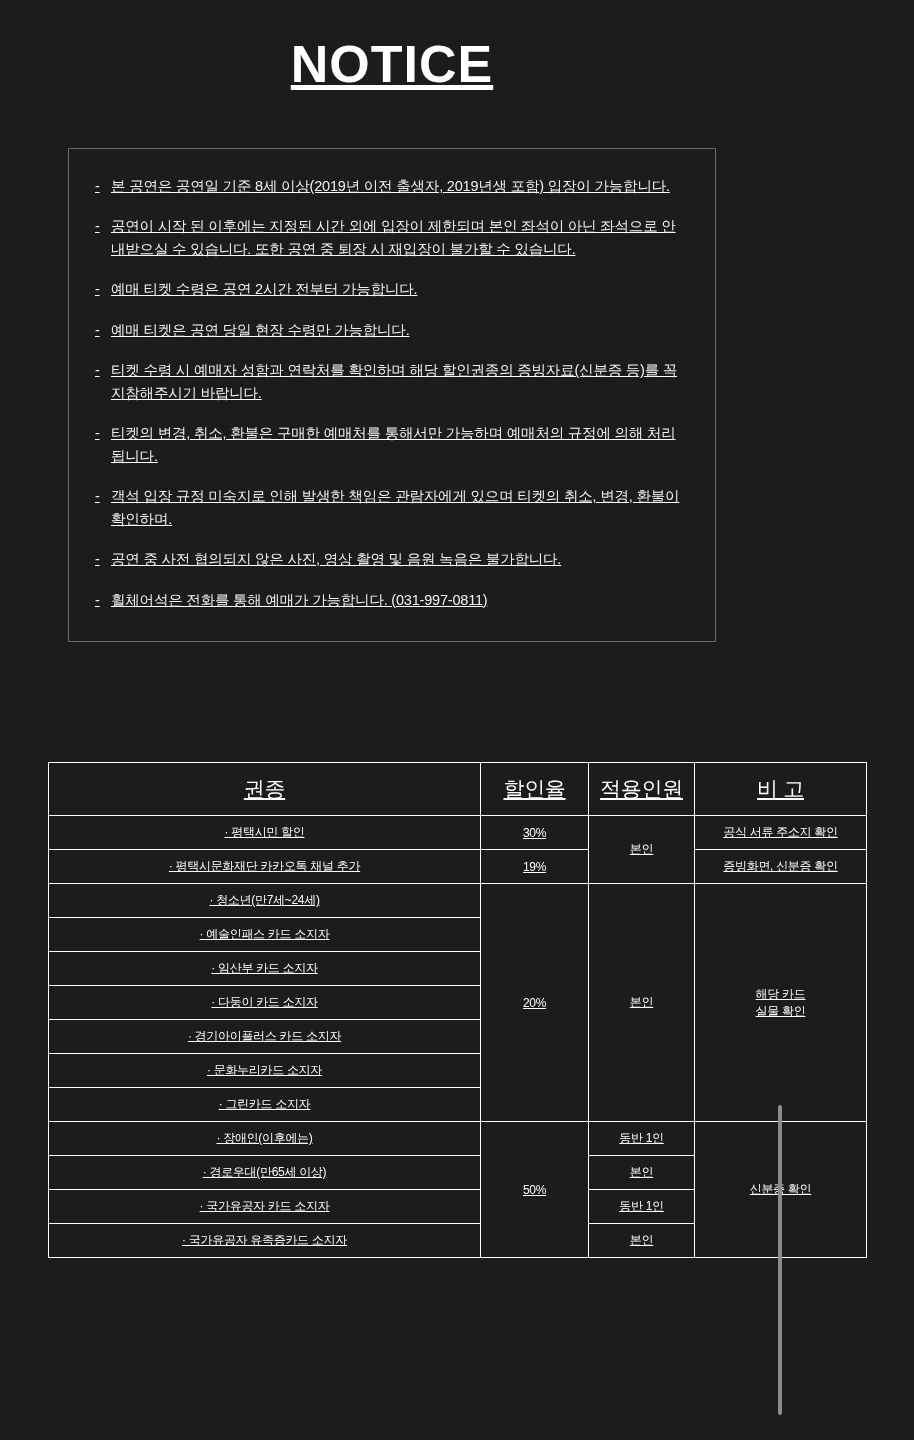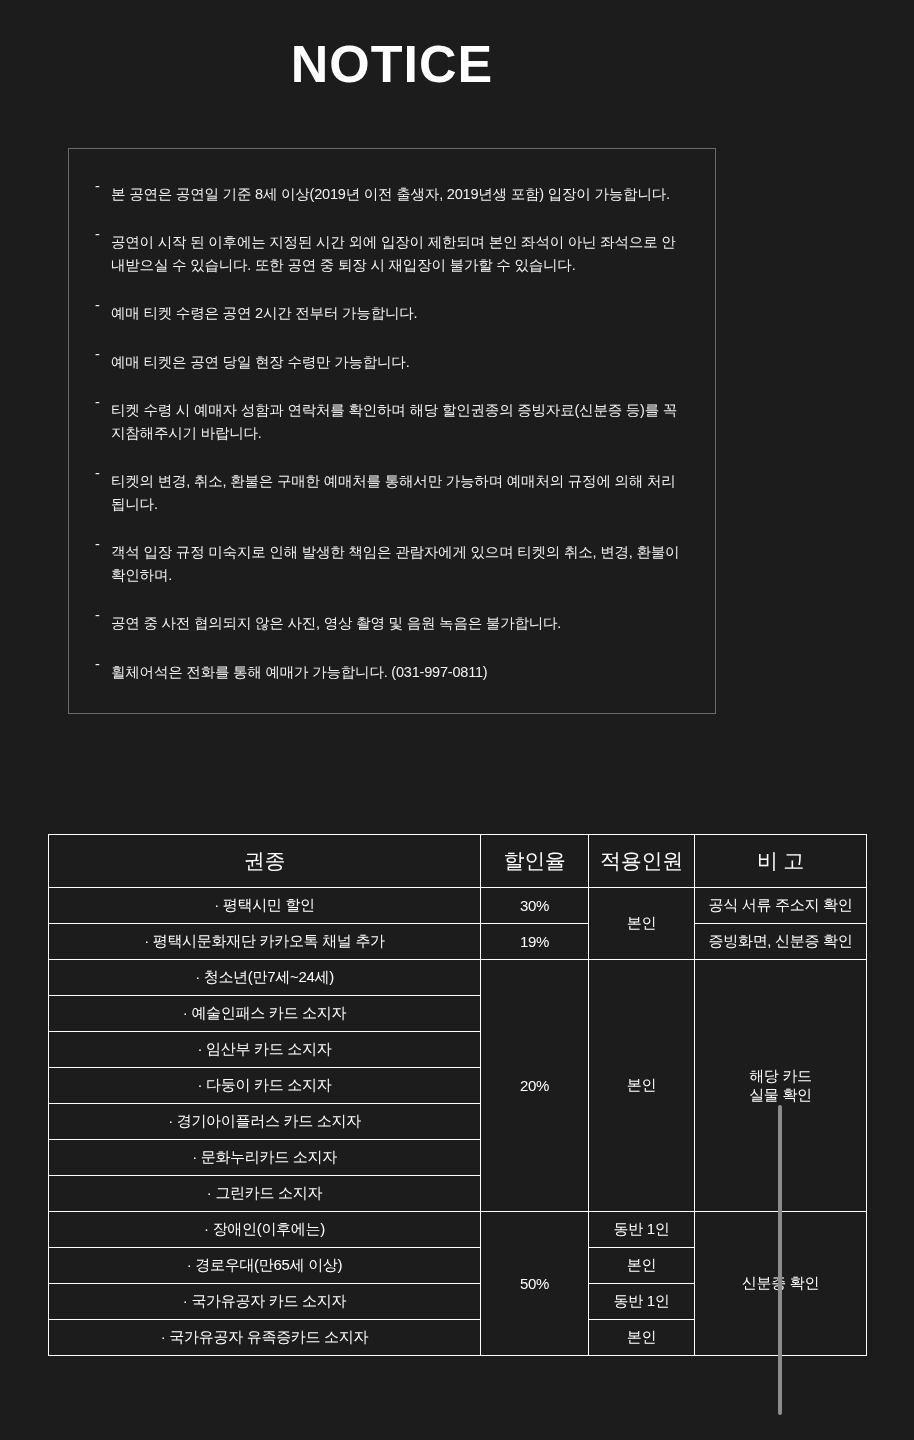--- a/index.html
+++ b/index.html
@@ -13,20 +13,21 @@
     font-family: "Liberation Sans", sans-serif;
     color: #ffffff;
     position: relative;
     overflow: hidden;
   }
   .page {
     width: 784px;
     min-height: 1440px;
     background: #1c1c1c;
     position: relative;
+    text-decoration: underline;
   }
 
   
   .notice-title {
     text-align: center;
     font-size: 52px;
     font-weight: bold;
     letter-spacing: 1px;
     color: #ffffff;
     padding-top: 34px;
@@ -48,40 +49,40 @@
     color: #f2f2f2;
     margin-bottom: 18px;
     letter-spacing: -0.2px;
   }
   .notice-item:last-child { margin-bottom: 4px; }
   .notice-dash {
     width: 16px;
     flex: 0 0 16px;
     color: #f2f2f2;
   }
-  .notice-text { flex: 1 1 auto; margin-top: 8px; }
+  .notice-text { flex: 1 1 auto; }
   .notice-sub {
     display: block;
     margin-top: 3px;
   }
 
   
   .table-wrap {
     margin: 120px 48px 0 48px;
   }
   table.discount {
     border-collapse: collapse;
     width: 100%;
     table-layout: fixed;
   }
   table.discount th,
   table.discount td {
     border: 1px solid #ffffff;
     color: #ffffff;
-    font-size: 15px;
+    font-size: 12px;
     padding: 8px 6px;
     text-align: center;
     vertical-align: middle;
     letter-spacing: -0.3px;
   }
   table.discount th {
     font-size: 21px;
     padding: 12px 6px;
     font-weight: normal;
   }

